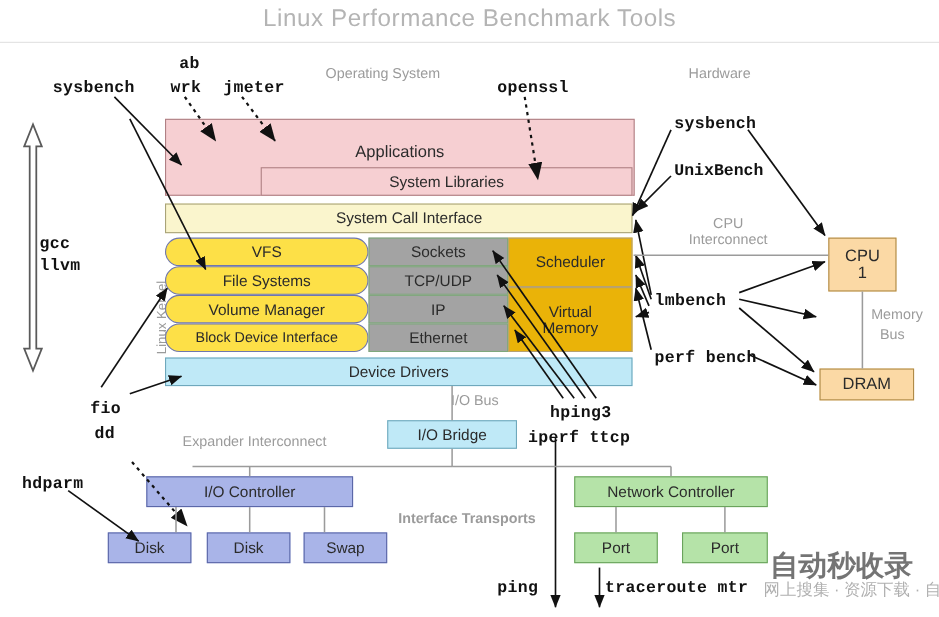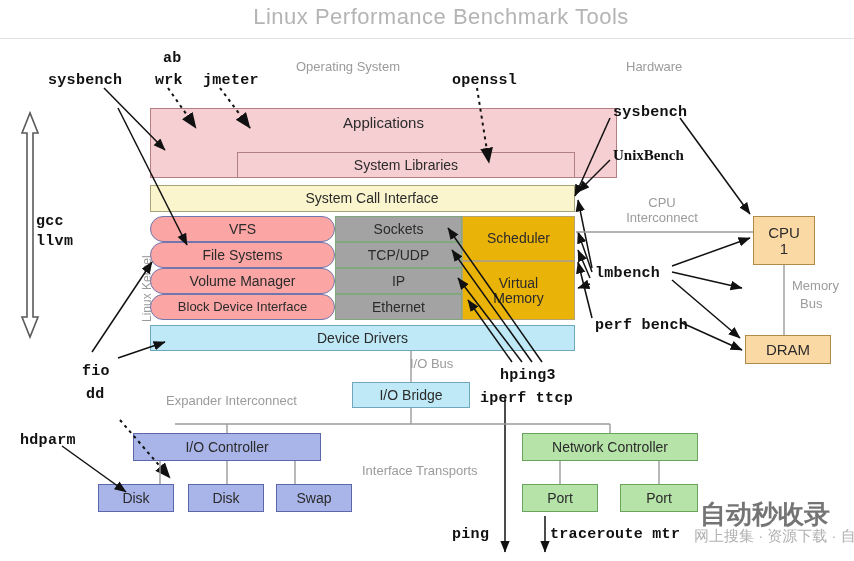--- a/index.html
+++ b/index.html
@@ -8,21 +8,21 @@
     width:854px;height:561px;
     background:#ffffff;
     font-family:"Liberation Sans", sans-serif;
     overflow:hidden;
     position:relative;
   }
   #root{position:relative;width:854px;height:561px;overflow:hidden;background:#fff;}
 
   
   .title-bar{
-    position:absolute;left:14px;top:0;width:698px;height:38px;
+    position:absolute;left:0;top:0;width:698px;height:38px;
     background:#ffffff;
   }
   .title-text{
     position:absolute;left:0;top:4px;width:854px;
     text-align:center;
     font-family:"Liberation Sans", sans-serif;
     font-size:22px;
     color:#b4b4b4;
     letter-spacing:.5px;
     white-space:nowrap;
@@ -39,21 +39,21 @@
     border:1px solid #8a8a8a;
     display:flex;align-items:center;justify-content:center;
     font-family:"Liberation Sans", sans-serif;
     color:#2b2b2b;
     text-align:center;
     line-height:1.05;
     white-space:nowrap;
   }
   .pink   { background:#f6cfd2; border-color:#b08084; }
   .yellow { background:#faf5cd; border-color:#a9a378; }
-  .blue   { background:#fca5a5; border-color:#6f77ad;border-radius:13px; }
+  .blue   { background:#fde047; border-color:#6f77ad;border-radius:13px; }
   .green  { background:#a3a3a3; border-color:#7fa87c; }
   .cream  { background:#eab308; border-color:#b5a173; }
   .cyan   { background:#bfe9f7; border-color:#6fa8bc; }
   .hwbox  { background:#fbd9a5; border-color:#b08b48; }
   .navy   { background:#a9b4e8; border-color:#5b67a8; }
   .lgreen { background:#b5e3a8; border-color:#6aa35c; }
 
   
   .glabel{
     position:absolute;
@@ -68,21 +68,21 @@
   .tool{
     position:absolute;
     font-family:"Liberation Mono", monospace;
     font-weight:bold;
     font-size:15px;
     color:#111;
     white-space:nowrap;
     letter-spacing:.3px;
   }
   .tool.sans{
-    font-family:Liberation Serif, serif;
+    font-family:Liberation Mono, monospace;
     font-weight:bold;
     letter-spacing:0;
   }
 
   
   .vlabel{
     position:absolute;
     font-family:"Liberation Sans", sans-serif;
     font-size:12px;color:#9b9b9b;
     transform:rotate(-90deg);
@@ -119,23 +119,23 @@
   <div class="vlabel" style="left:140px;top:322px;">Linux Kernel</div>
 
   <div class="glabel center" style="left:612px;top:195px;width:100px;">CPU</div>
   <div class="glabel center" style="left:602px;top:210px;width:120px;">Interconnect</div>
 
   <div class="glabel" style="left:792px;top:278px;">Memory</div>
   <div class="glabel" style="left:800px;top:296px;">Bus</div>
 
   <div class="glabel" style="left:410px;top:356px;">I/O Bus</div>
   <div class="glabel" style="left:166px;top:393px;">Expander Interconnect</div>
-  <div class="glabel" style="left:362px;top:463px;">Interface Transports</div>
-
-  <div class="box pink" style="left:150px;top:108px;width:467px;height:70px;font-size:15px;align-items:flex-start;padding-top:6px;">
+  <div class="glabel" style="left:362px;top:463px;font-weight:bold;">Interface Transports</div>
+
+  <div class="box pink" style="left:150px;top:108px;width:427px;height:70px;font-size:15px;align-items:flex-start;padding-top:22px;">
     <span>Applications</span>
   </div>
   <div class="box pink" style="left:237px;top:152px;width:338px;height:26px;font-size:14px;">
     <span>System Libraries</span>
   </div>
 
   <div class="box yellow" style="left:150px;top:185px;width:425px;height:27px;font-size:14px;padding-left:19px;">
     <span>System Call Interface</span>
   </div>
 

